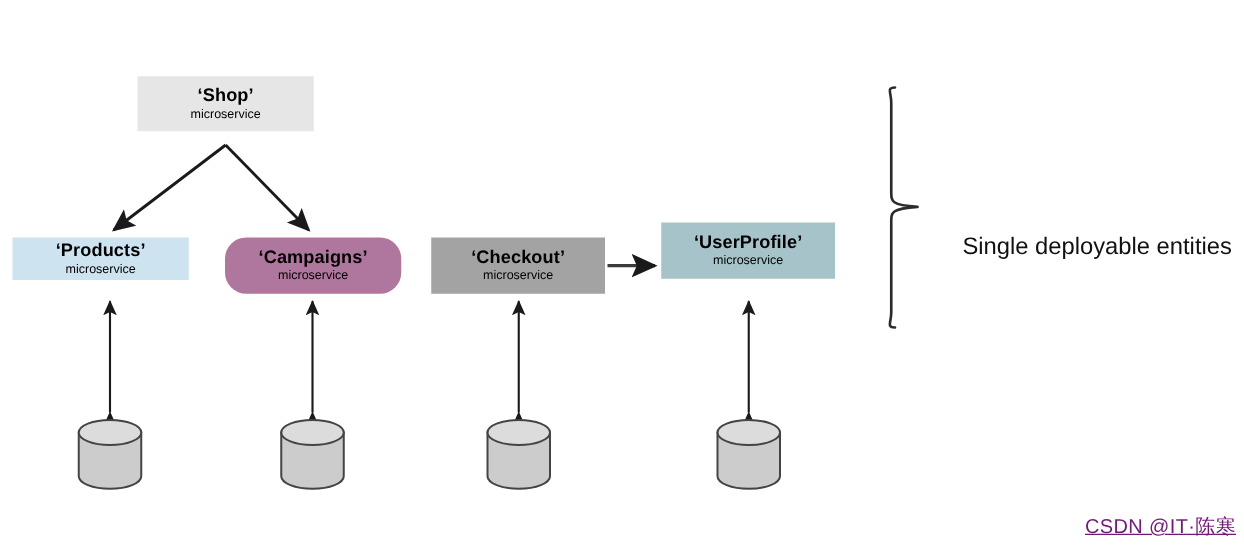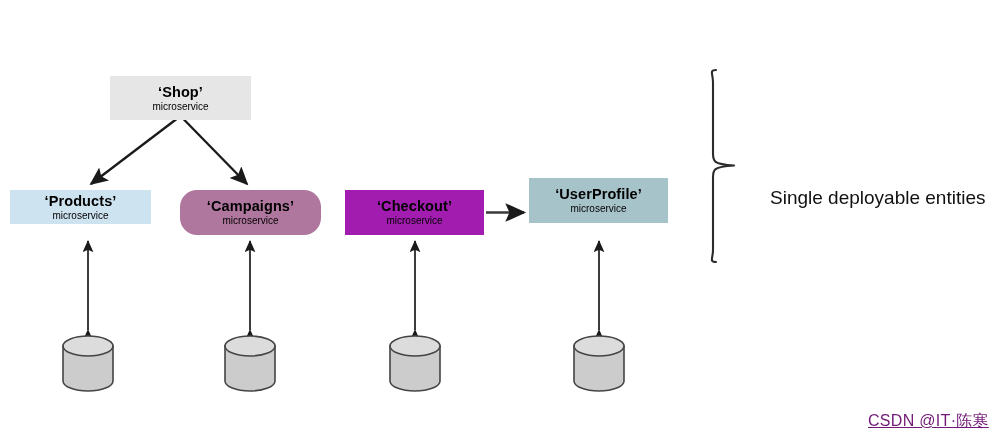--- a/index.html
+++ b/index.html
@@ -122,36 +122,36 @@
       <path d="M716,70
                C 709,70 713,74 713,82
                L713,152
                C 713,161 712,164 734,165.5
                C 712,167 713,170 713,179
                L713,250
                C 713,258 709,262 716,262" fill="none" stroke="#2b2b2b" stroke-width="2.1" stroke-linecap="round" stroke-linejoin="round"></path>
     </g>
   </svg>
 
-  <div class="node-box" style="left:110px; top:76px; width:141px; height:44px; background:#e6e6e6;">
+  <div class="node-box" style="left:110px; top:61px; width:141px; height:44px; background:#e6e6e6;">
     <span class="node-title">‘Shop’</span>
     <span class="node-sub">microservice</span>
   </div>
 
   <div class="node-box" style="left:10px; top:190px; width:141px; height:34px; background:#cee3f0;">
     <span class="node-title">‘Products’</span>
     <span class="node-sub">microservice</span>
   </div>
 
   <div class="node-box" style="left:180px; top:190px; width:141px; height:45px; background:#b0779e;border-radius:17px;">
     <span class="node-title">‘Campaigns’</span>
     <span class="node-sub">microservice</span>
   </div>
 
-  <div class="node-box" style="left:345px; top:190px; width:139px; height:45px; background:#a21caf;">
+  <div class="node-box" style="left:345px; top:190px; width:139px; height:45px; background:#a3a3a3;">
     <span class="node-title">‘Checkout’</span>
     <span class="node-sub">microservice</span>
   </div>
 
   <div class="node-box" style="left:529px; top:178px; width:139px; height:45px; background:#a7c3ca;">
     <span class="node-title">‘UserProfile’</span>
     <span class="node-sub">microservice</span>
   </div>
 
   <div class="brace-label" style="left:770px; top:187px;">Single deployable entities</div>

